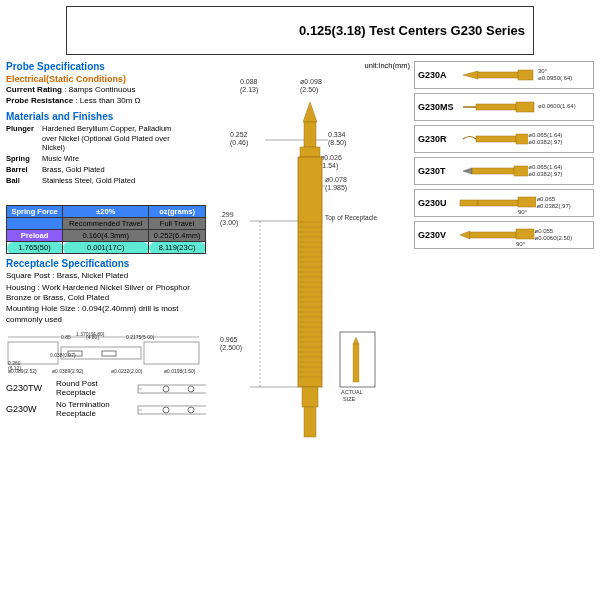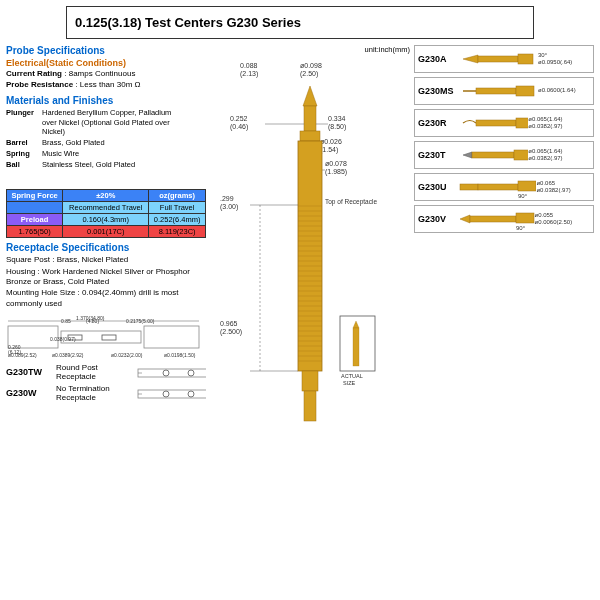--- a/index.html
+++ b/index.html
@@ -12,22 +12,22 @@
       overflow: hidden;
     }
     .page {
       width: 600px;
       height: 600px;
       padding: 6px;
       position: relative;
     }
     .title-box {
       border: 1.5px solid #333;
-      text-align: left;
-      padding: 8px 8px;
+      text-align: right;
+      padding: 16px 8px;
       margin: 0 60px 6px 60px;
       font-size: 13px;
       font-weight: bold;
     }
     .main-layout {
       display: flex;
       gap: 4px;
     }
     .left-col {
       width: 200px;
@@ -99,41 +99,42 @@
       background: #3b82f6;
       color: white;
       font-weight: bold;
     }
     .sf-preload-cell {
       background: #8b5cf6;
       color: white;
       font-weight: bold;
     }
     .sf-data-cell {
-      background: #7dd3fc;
+      background: #737373;
       margin-left: 8px;
     }
     .sf-row2-cell {
-      background: #ef4444;
+      background: #5eead4;
+      border-radius: 6px;
     }
     
     .receptacle-section {
       margin-top: 4px;
     }
     
     .bottom-diagrams {
       margin-top: 2px;
     }
     .bottom-row {
       display: flex;
       align-items: center;
       margin-bottom: 3px;
     }
     .model-label {
-      font-weight: bold;
+      font-weight: normal;
       font-size: 9px;
       color: #000;
       width: 50px;
       flex-shrink: 0;
     }
     .model-desc {
       font-size: 8px;
       width: 80px;
       flex-shrink: 0;
     }
@@ -185,26 +186,26 @@
         <span>: Less than 30m Ω</span>
       </div>
 
       <div class="materials-section">
         <div class="section-title">Materials and Finishes</div>
         <div class="mat-row">
           <span class="mat-label">Plunger</span>
           <span class="mat-value">Hardened Beryllium Copper, Palladium over Nickel (Optional Gold Plated over Nickel)</span>
         </div>
         <div class="mat-row">
+          <span class="mat-label">Spring</span>
+          <span class="mat-value">Music Wire</span>
+        </div>
+        <div class="mat-row">
           <span class="mat-label">Barrel</span>
           <span class="mat-value">Brass, Gold Plated</span>
-        </div>
-        <div class="mat-row">
-          <span class="mat-label">Spring</span>
-          <span class="mat-value">Music Wire</span>
         </div>
         <div class="mat-row">
           <span class="mat-label">Ball</span>
           <span class="mat-value">Stainless Steel, Gold Plated</span>
         </div>
       </div>
 
       <table class="sf-table">
         <tbody>
             <tr>

